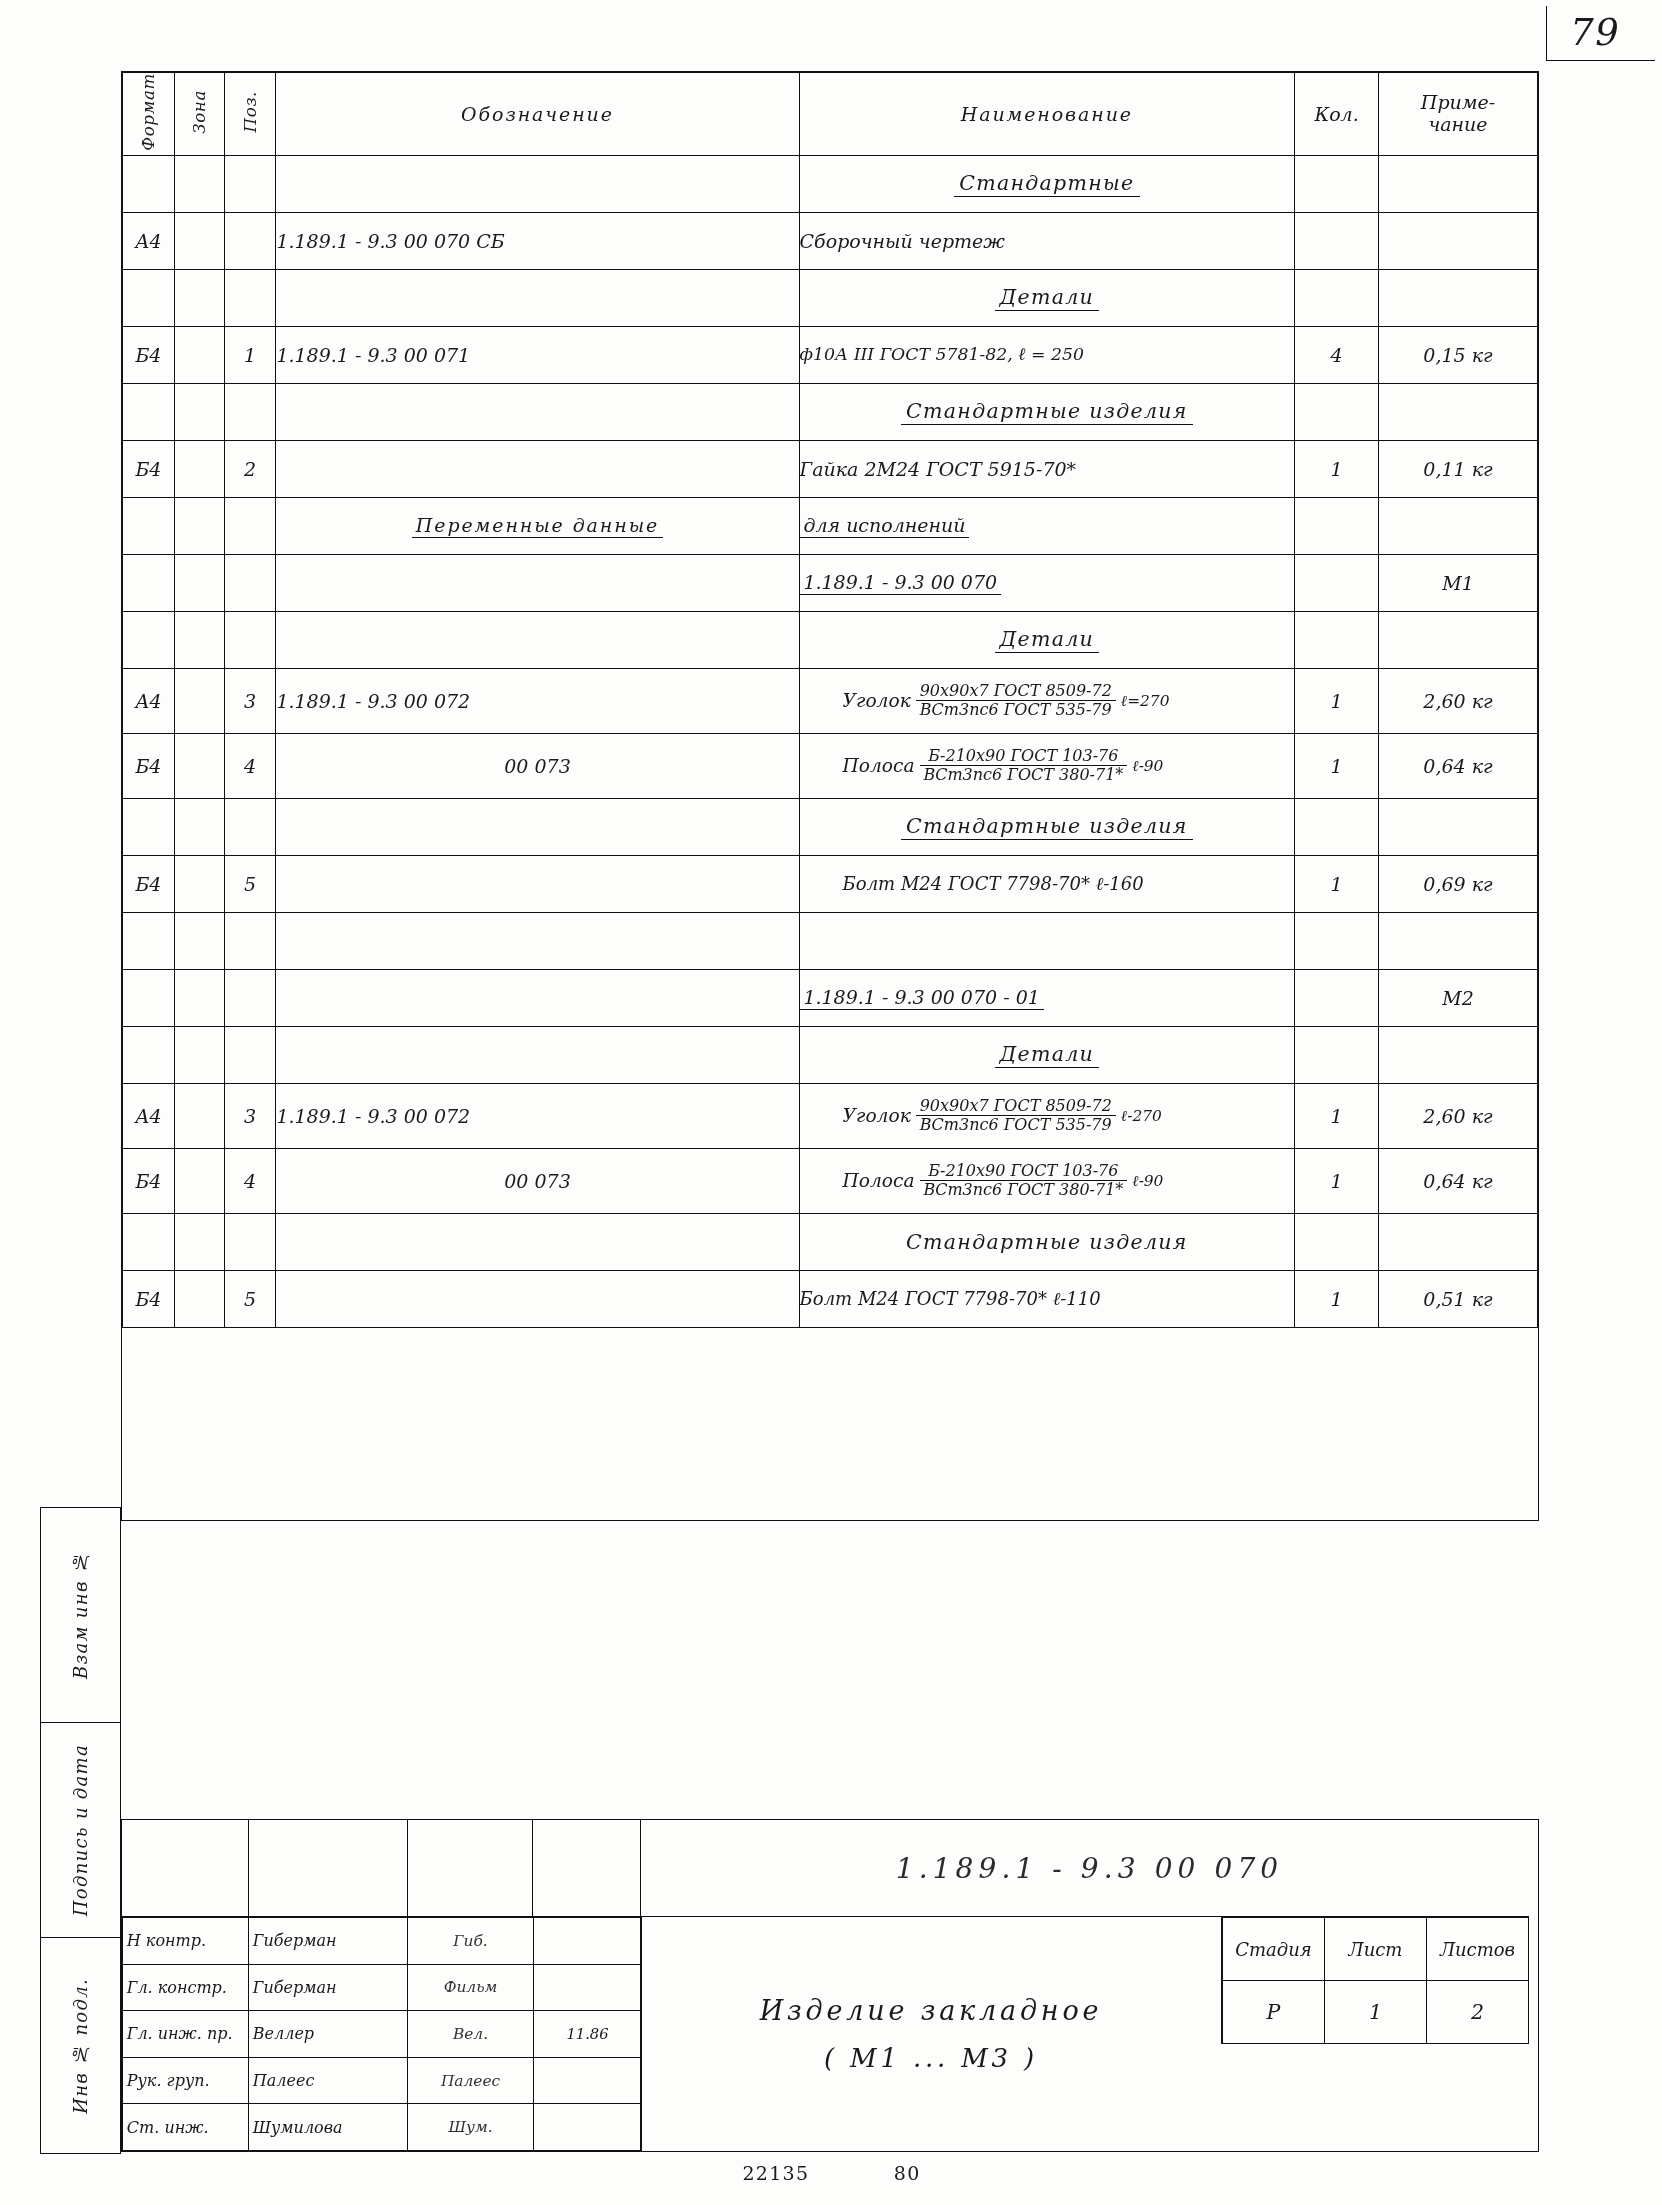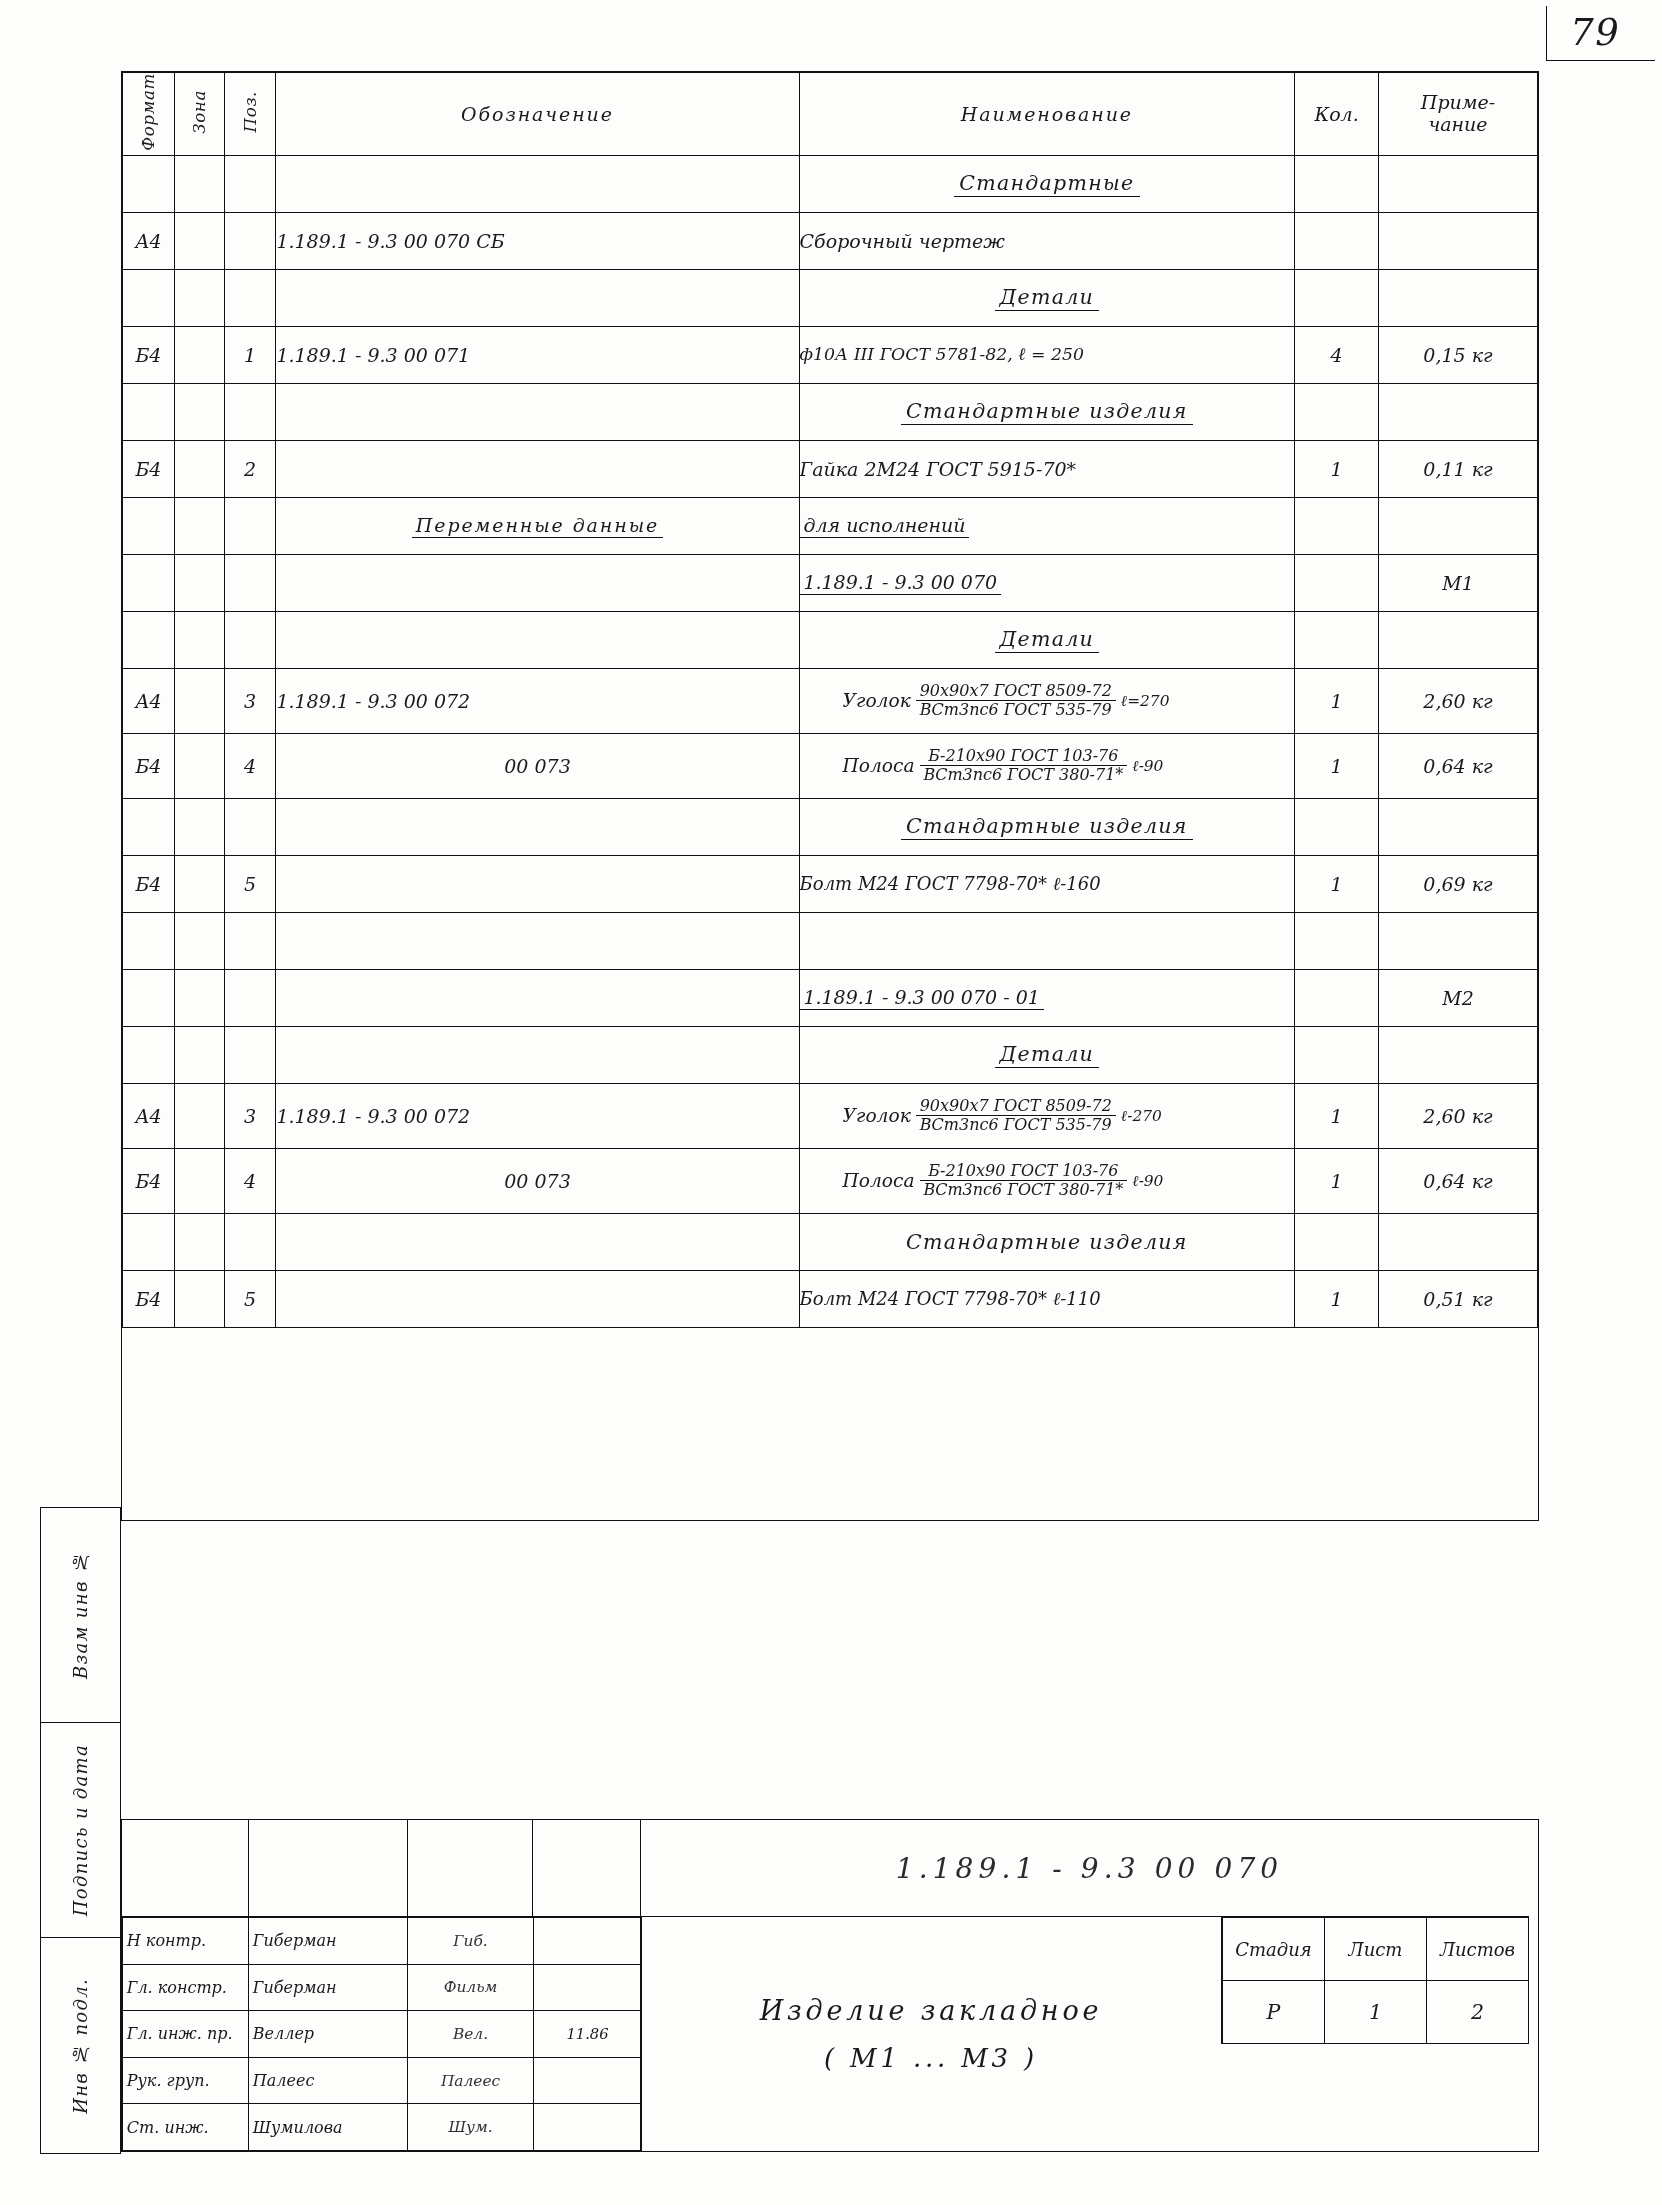--- a/index.html
+++ b/index.html
@@ -540,21 +540,21 @@
           <td class="sec-wrap"><span class="sec-title">Стандартные изделия</span></td>
           <td></td>
           <td></td>
         </tr>
 
         <tr class="row">
           <td class="cell-c">Б4</td>
           <td class="cell-c"></td>
           <td class="cell-c">5</td>
           <td class="cell-l"></td>
-          <td class="cell-l" style="font-size:18px;">Болт М24 ГОСТ 7798-70* ℓ-160</td>
+          <td class="cell-l" style="font-size:18px;padding-left:43px;">Болт М24 ГОСТ 7798-70* ℓ-160</td>
           <td class="cell-c">1</td>
           <td class="cell-c">0,69 кг</td>
         </tr>
 
         <tr class="row">
           <td></td>
           <td></td>
           <td></td>
           <td></td>
           <td></td>
@@ -734,15 +734,19 @@
               <td class="v">2</td>
             </tr>
           </tbody>
         </table>
       </div>
 
 
     </div>
   </div>
 
+  <div class="footer">
+    <span class="fnum">22135</span>
+    <span>80</span>
+  </div>
 
 </div>
 
 
 </body></html>

